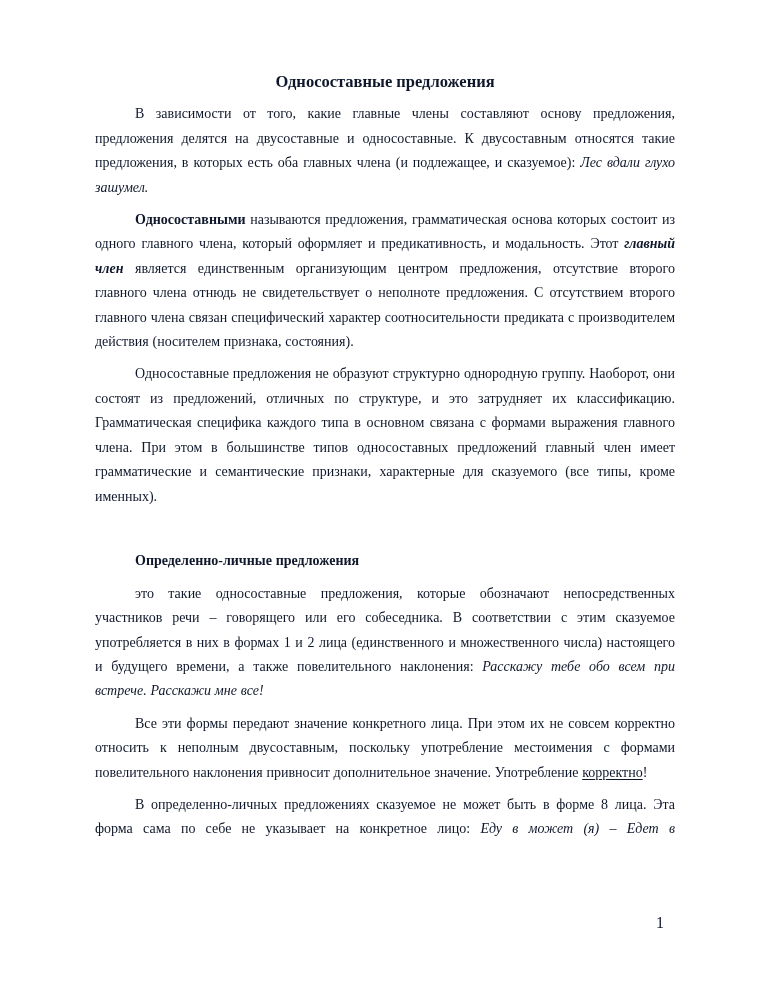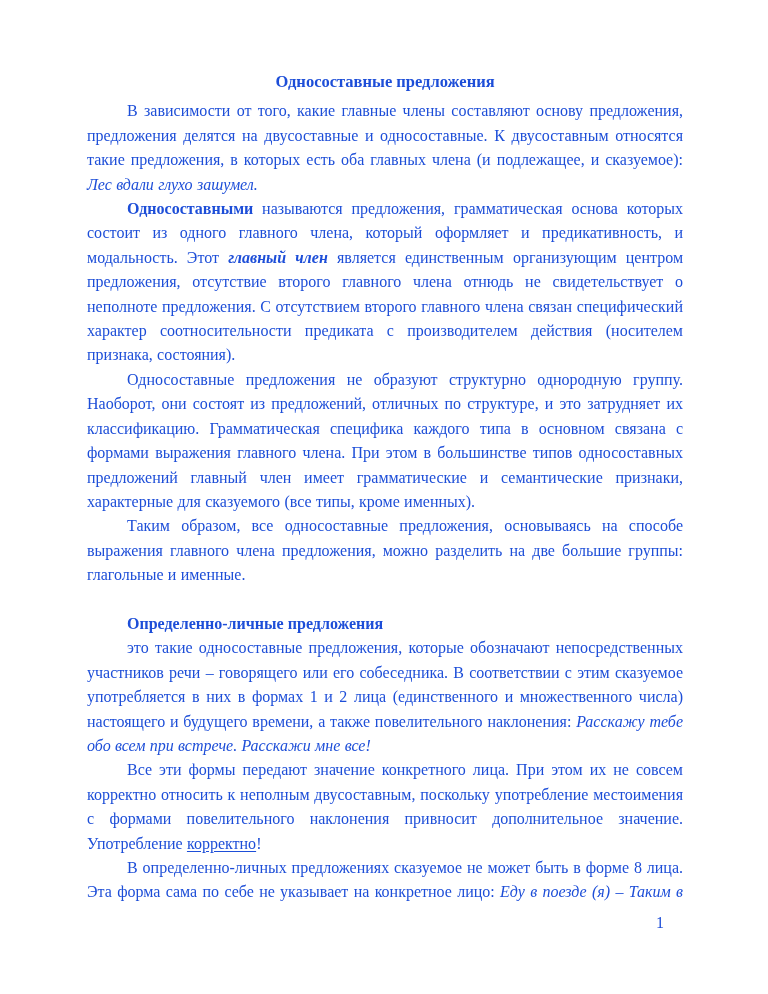--- a/index.html
+++ b/index.html
@@ -6,39 +6,39 @@
     margin: 0;
     padding: 0;
     background: #ffffff;
   }
   .page {
     position: relative;
     width: 768px;
     height: 994px;
     background: #ffffff;
     font-family: "Liberation Serif", "DejaVu Serif", serif;
-    color: #1d4ed8;
+    color: #0f172a;
     overflow: hidden;
   }
   .content {
     position: absolute;
     left: 87px;
     top: 70px;
     width: 596px;
   }
   .doc-title {
     margin: 0 0 5px 0;
     text-align: center;
     font-weight: bold;
     font-size: 16.5px;
     line-height: 24.4px;
   }
   .para {
-    margin: 0;
-    font-size: 16px;
+    margin: 8px;
+    font-size: 14px;
     line-height: 24.4px;
     text-align: justify;
     text-indent: 40px;
     hyphens: none;
     word-spacing: 0.02em;
   }
   .para.heading {
     text-align: left;
     font-weight: bold;
   }
@@ -62,22 +62,21 @@
 </head>
 <body>
 
 <div class="page">
   <div class="content">
     <p class="doc-title">Односоставные предложения</p>
     <div>
         <p class="para"><span>В зависимости от того, какие главные члены составляют основу предложения, предложения делятся на двусоставные и односоставные. К двусоставным относятся такие предложения, в которых есть оба главных члена (и подлежащее, и сказуемое): </span><span class="i">Лес вдали глухо зашумел.</span></p>
         <p class="para"><span class="b">Односоставными</span><span> называются предложения, грамматическая основа которых состоит из одного главного члена, который оформляет и предикативность, и модальность. Этот </span><span class="b i">главный член</span><span> является единственным организующим центром предложения, отсутствие второго главного члена отнюдь не свидетельствует о неполноте предложения. С отсутствием второго главного члена связан специфический характер соотносительности предиката с производителем действия (носителем признака, состояния).</span></p>
         <p class="para"><span>Односоставные предложения не образуют структурно однородную группу. Наоборот, они состоят из предложений, отличных по структуре, и это затрудняет их классификацию. Грамматическая специфика каждого типа в основном связана с формами выражения главного члена. При этом в большинстве типов односоставных предложений главный член имеет грамматические и семантические признаки, характерные для сказуемого (все типы, кроме именных).</span></p>
-        <p class="para"><span>Таким образом, все односоставные предложения, основываясь на способе выражения главного члена предложения, можно разделить на две большие группы: глагольные и именные.</span></p>
         <div class="spacer"></div>
         <p class="para heading"><span class="b">Определенно-личные предложения</span></p>
         <p class="para"><span>это такие односоставные предложения, которые обозначают непосредственных участников речи – говорящего или его собеседника. В соответствии с этим сказуемое употребляется в них в формах 1 и 2 лица (единственного и множественного числа) настоящего и будущего времени, а также повелительного наклонения: </span><span class="i">Расскажу тебе обо всем при встрече. Расскажи мне все!</span></p>
         <p class="para"><span>Все эти формы передают значение конкретного лица. При этом их не совсем корректно относить к неполным двусоставным, поскольку употребление местоимения с формами повелительного наклонения привносит дополнительное значение. Употребление </span><span class="u">корректно</span><span>!</span></p>
-        <p class="para cont"><span>В определенно-личных предложениях сказуемое не может быть в форме 8 лица. Эта форма сама по себе не указывает на конкретное лицо: </span><span class="i">Еду в поезде (я) – Таким в</span></p>
+        <p class="para cont"><span>В определенно-личных предложениях сказуемое не может быть в форме 8 лица. Эта форма сама по себе не указывает на конкретное лицо: </span><span class="i">Еду в может (я) – Едет в</span></p>
       </div>
   </div>
   <div class="page-number">1</div>
 </div>
 
 </body></html>

